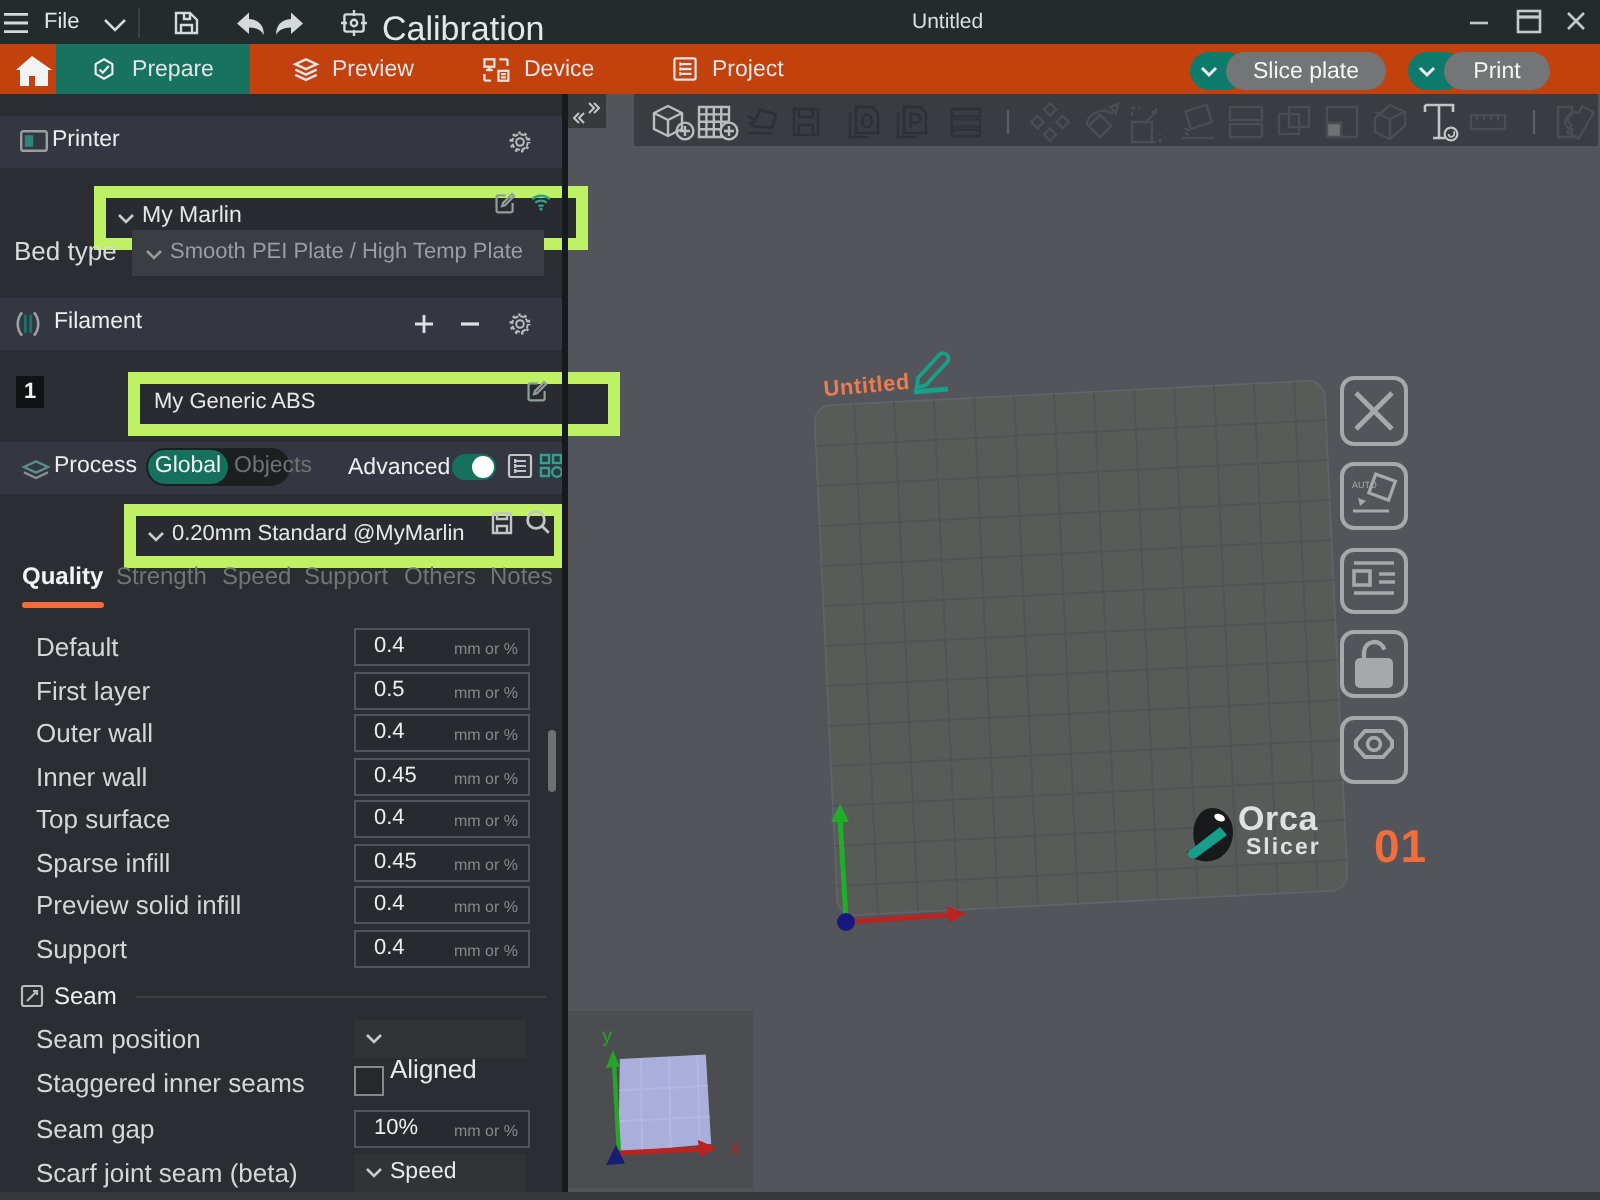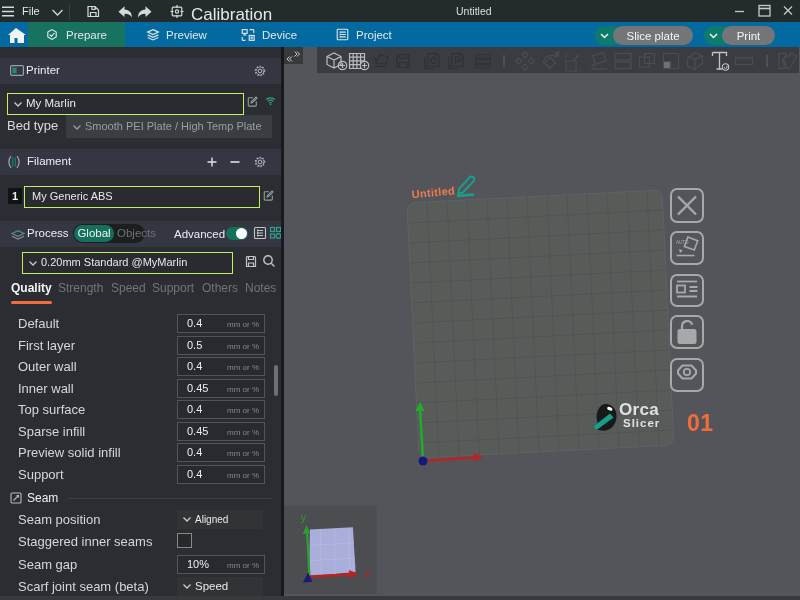--- a/index.html
+++ b/index.html
@@ -1,27 +1,27 @@
 <!DOCTYPE html>
 <html><head>
 <meta charset="utf-8">
 <style>
   html,body{margin:0;padding:0;}
   #app{position:relative;width:800px;height:600px;background:#56575b;overflow:hidden;
        font-family:"Liberation Sans",sans-serif;-webkit-font-smoothing:antialiased;}
   .abs{position:absolute;}
   
   #titlebar{left:0;top:0;width:800px;height:22px;background:#242b2d;color:#dfe2e2;}
-  #tabbar{left:0;top:22px;width:800px;height:25px;background:#0369a1;}
+  #tabbar{left:0;top:22px;width:800px;height:25px;background:#c2410c;}
   .tab{position:absolute;top:0;height:25px;display:flex;align-items:center;color:#e3e6e6;font-size:11.5px;}
   #panel{left:0;top:47px;width:281px;height:549px;background:#2c2d32;color:#dfe2e2;font-size:11.5px;}
   #pborder{left:281px;top:47px;width:3px;height:549px;background:#17191c;}
   #bottombar{left:0;top:596px;width:800px;height:4px;background:#37393d;}
   .hdr{position:absolute;left:0;width:281px;height:26px;background:#343741;display:flex;align-items:center;}
-  .ibox{position:absolute;border:1px solid #bef264;background:#2a2b30;color:#e6e8e8;}
+  .ibox{position:absolute;border:6px solid #bef264;background:#2a2b30;color:#e6e8e8;margin-left:40px;}
   .gray-dd{position:absolute;background:#3a3d42;color:#9a9ea2;white-space:nowrap;}
   .lbl{position:absolute;color:#d8dbdb;}
   .param-lbl{position:absolute;left:18px;color:#d4d7d7;font-size:13px;white-space:nowrap;}
   .pbox{position:absolute;left:177px;width:86px;height:17px;border:1px solid #515459;background:#292a2f;}
   .pval{position:absolute;left:9px;top:2px;font-size:11px;color:#eceeee;}
   .punit{position:absolute;right:5px;top:5px;font-size:8px;color:#84888a;}
   svg{display:block}
 </style>
 </head>
 <body>
@@ -466,21 +466,21 @@
         <rect x="1" y="1" width="10" height="10" rx="1"></rect>
           <path d="M3.5 8.5l5-5M6.5 3.5h2v2"></path>
       </svg>
       <span class="abs" style="left:27px;top:444px;font-size:12px;font-weight:normal;color:#eef0f0;">Seam</span>
       <div class="abs" style="left:68px;top:451px;width:205px;height:1px;background:#3c4041;"></div>
       <div class="param-lbl" style="top:465px;">Seam position</div>
       <div class="gray-dd" style="left:177px;top:463px;width:86px;height:19px;background:#313436;">
         <svg style="position:absolute;left:5px;top:6px" width="10" height="7" viewBox="0 0 10 7" fill="none" stroke="#c9cccc" stroke-width="1.3">
             <path d="M1.5 1.5L5 5l3.5-3.5"></path>
           </svg>
-        <span style="position:absolute;left:18px;top:4px;font-size:10px;color:#e8eaea;">Aligned</span>
+        <span style="position:absolute;left:18px;top:17px;font-size:13px;color:#e8eaea;">Aligned</span>
       </div>
       <div class="param-lbl" style="top:487px;">Staggered inner seams</div>
       <div class="abs" style="left:177px;top:486px;width:13px;height:13px;border:1px solid #85898a;background:#26282a;"></div>
       <div class="param-lbl" style="top:510px;">Seam gap</div>
       <div class="pbox" style="top:508px;">
           <span class="pval">10%</span>
           <span class="punit">mm or %</span>
         </div>
       <div class="param-lbl" style="top:532px;">Scarf joint seam (beta)</div>
       <div class="gray-dd" style="left:177px;top:530px;width:86px;height:19px;background:#313436;">

